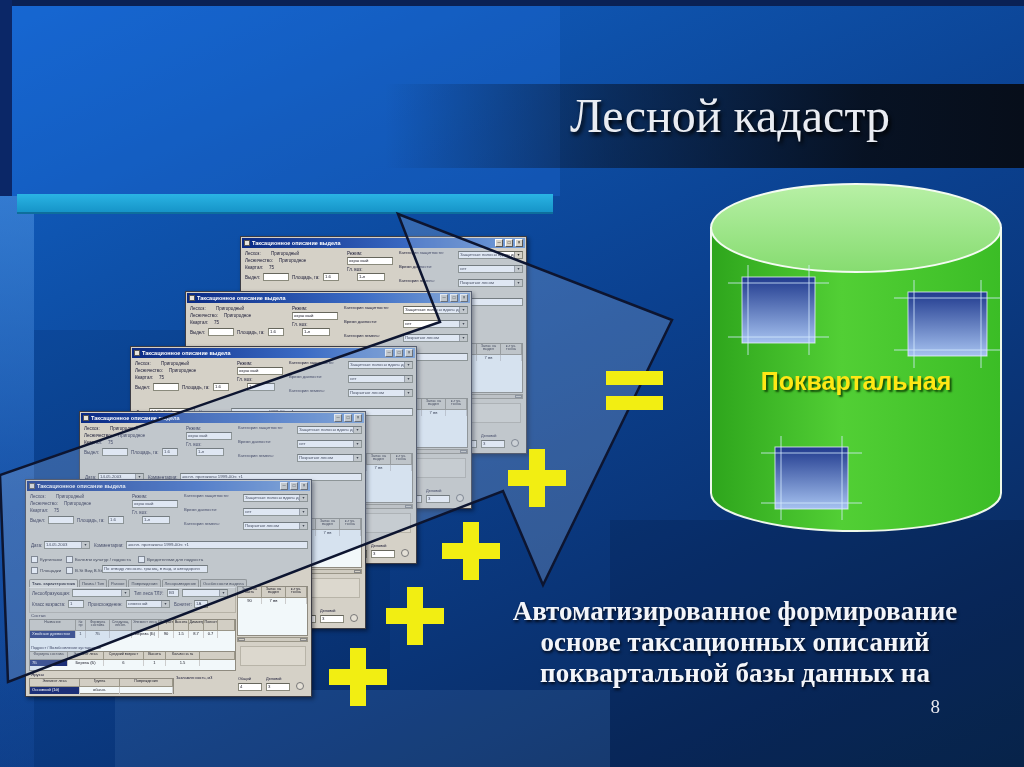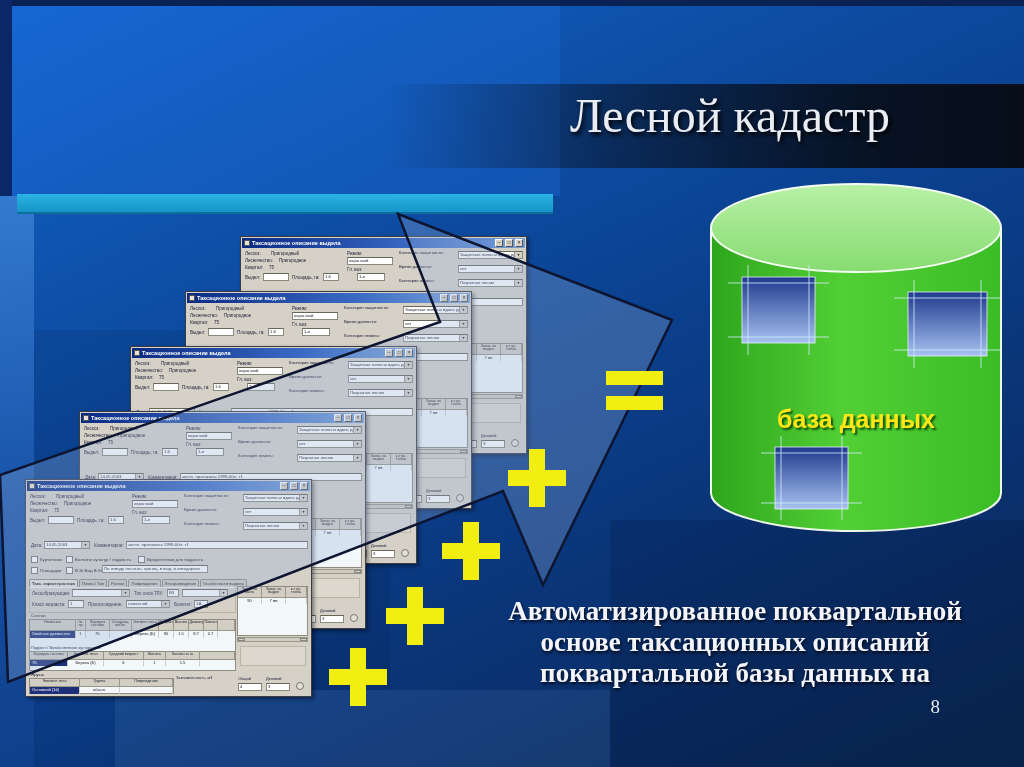--- a/index.html
+++ b/index.html
@@ -127,24 +127,24 @@
         <line x1="981" y1="280" x2="981" y2="368"></line>
     </g>
     <g stroke="#d6ecff" stroke-opacity="0.8" stroke-width="1">
       <rect x="775" y="447" width="73" height="62" fill="url(#sqGrad)" stroke="#e8f0ff"></rect>
       <line x1="761" y1="453" x2="862" y2="453"></line>
         <line x1="761" y1="503" x2="862" y2="503"></line>
       <line x1="781" y1="436" x2="781" y2="520"></line>
         <line x1="842" y1="436" x2="842" y2="520"></line>
     </g>
   </svg>
-  <div class="abs cyl-text cyl-line2">база данных</div>
+  <div class="abs cyl-text cyl-line1">Поквартальная</div>
 
   <div class="abs caption">
-    <span>Автоматизированное поквартальной</span>
+    <span>Автоматизированное формирование</span>
     <span>основе таксационных описаний</span>
     <span>поквартальной базы данных на</span>
   </div>
   <div class="abs pagenum">8</div>
 
   <svg id="overlay-svg" class="abs" width="1024" height="767" viewBox="0 0 1024 767">
     <polygon points="672,320 398,214 440,322 0,475 8,682 503,491 543,585" fill="rgba(150,175,215,0.30)" stroke="#0d1530" stroke-width="2.5"></polygon>
     <g fill="#f2ee12">
       <g>
         <rect x="606" y="371" width="57" height="14"></rect>

